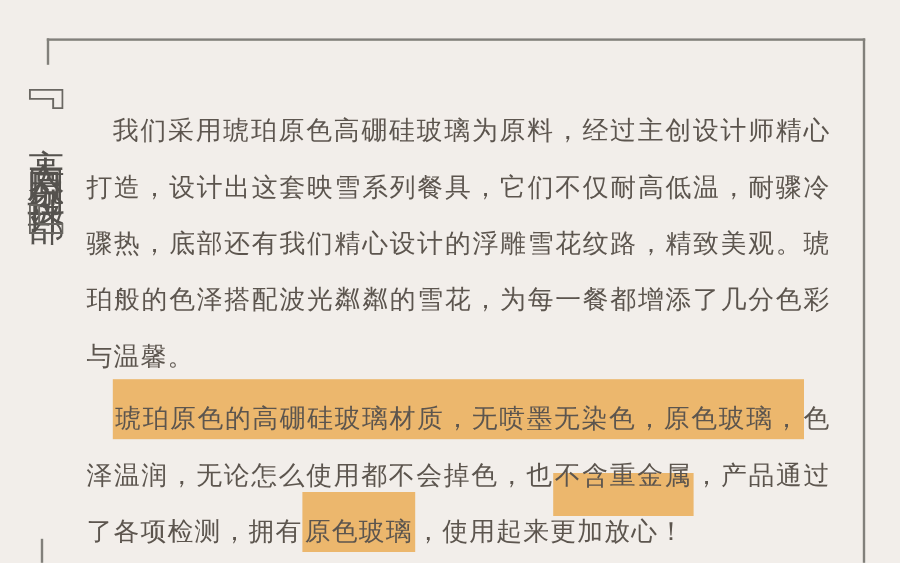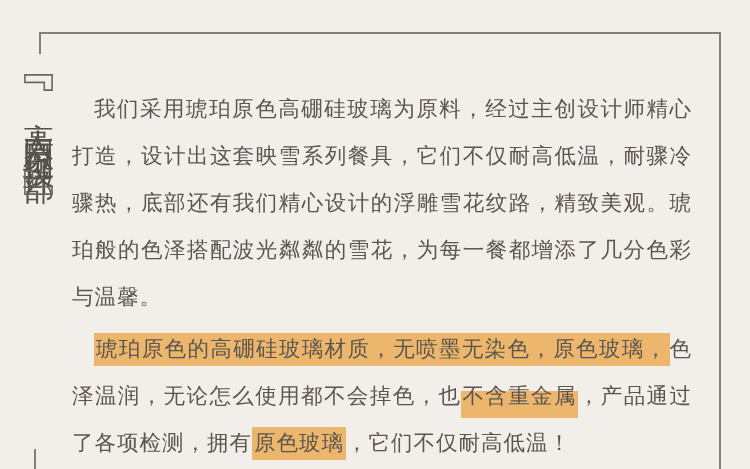--- a/index.html
+++ b/index.html
@@ -43,26 +43,26 @@
     position:absolute;left:72px;top:86px;width:620px;
     color:var(--body-text-color);
     font-size:21.5px;line-height:47px;letter-spacing:1px;
     text-align:justify;
   }
   .content p{margin:0;text-indent:22px;}
   .content p + p{margin-top:5px;}
   .content p:last-child{margin-top:0;}
   .hl{
     background-color:var(--highlight-color);
-    padding:4px 2px 5px;
+    padding:21px 2px 5px;
     box-decoration-break:clone;-webkit-box-decoration-break:clone;
   }
   .hl-low{
     background-image:linear-gradient(180deg, rgba(0,0,0,0) 26%, var(--highlight-color) 26%);
-    padding:2px 1px 10px;
+    padding:2px 1px 22px;
     box-decoration-break:clone;margin-top:36px;-webkit-box-decoration-break:clone;
   }
 </style>
 </head>
 <body>
 
 <div class="page">
 
   <div class="frame-top"></div>
   <div class="frame-right"></div>
@@ -77,20 +77,20 @@
     <svg class="bracket bracket-bottom" width="29" height="25" viewBox="0 0 29 25" role="img" aria-label="』">
       <path d="M0.9,0.9 H8.6 V16.6 H28.1 V24.1 H0.9 Z" fill="none" stroke="#6a6762" stroke-width="1.6"></path>
     </svg>
   </aside>
 
   <main class="content">
     <p>
       <span>我们采用琥珀原色高硼硅玻璃为原料，经过主创设计师精心打造，设计出这套映雪系列餐具，它们不仅耐高低温，耐骤冷骤热，底部还有我们精心设计的浮雕雪花纹路，精致美观。琥珀般的色泽搭配波光粼粼的雪花，为每一餐都增添了几分色彩与温馨。</span>
     </p>
     <p>
-      <span class="hl">琥珀原色的高硼硅玻璃材质，无喷墨无染色，原色玻璃，</span><span>色泽温润，无论怎么使用都不会掉色，也</span><span class="hl-low">不含重金属</span><span>，产品通过了各项检测，拥有</span><span class="hl">原色玻璃</span><span>，它们不仅耐高低温！</span>
+      <span class="hl">琥珀原色的高硼硅玻璃材质，无喷墨无染色，原色玻璃，</span><span>色泽温润，无论怎么使用都不会掉色，也</span><span class="hl-low">不含重金属</span><span>，产品通过了各项检测，拥有</span><span class="hl">原色玻璃</span><span>，使用起来更加放心！</span>
     </p>
     <p>
       
     </p>
   </main>
 
 </div>
 
 </body></html>

